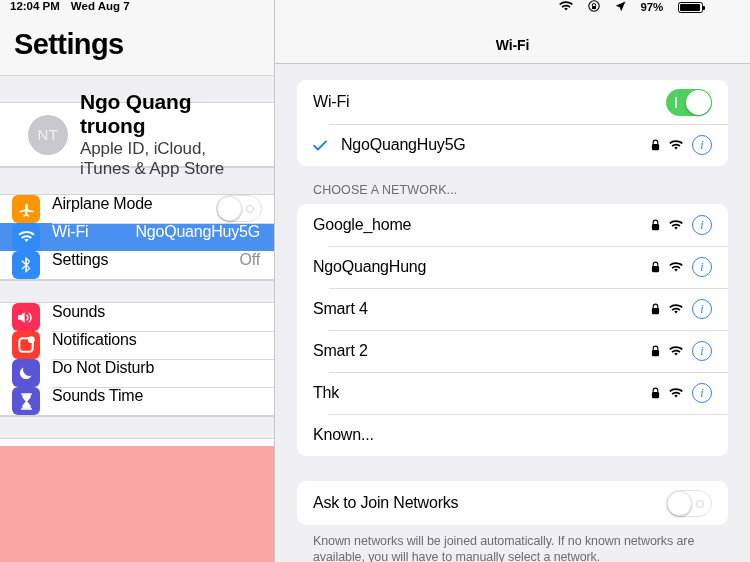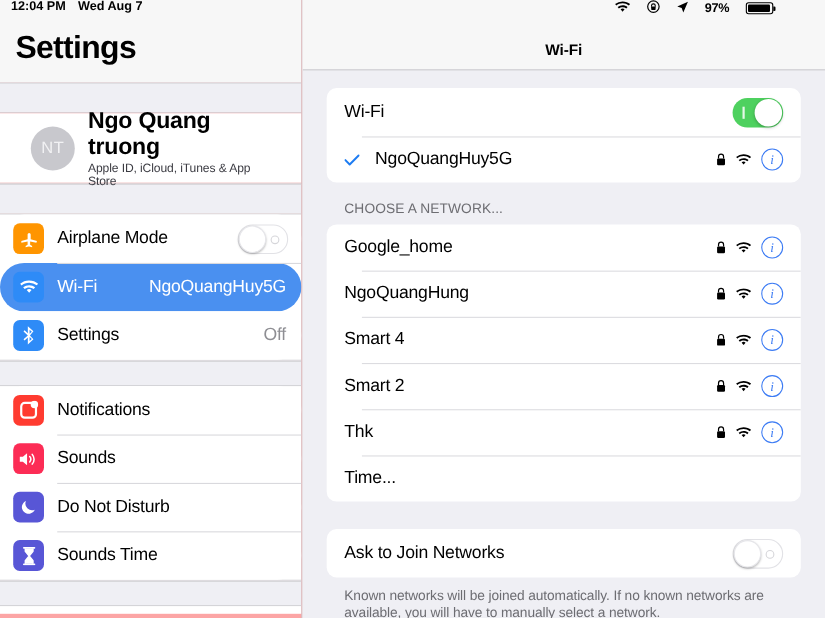--- a/index.html
+++ b/index.html
@@ -48,25 +48,25 @@
   .card { background: #ffffff; border-top: 1px solid #d4d4d8; border-bottom: 1px solid #d4d4d8; }
 
   .acct-row { display: flex; align-items: center; height: 63px; padding: 0 28px; background: #fff; }
   .avatar {
     width: 40px; height: 40px; border-radius: 50%; background: #c8c8cd;
     display: flex; align-items: center; justify-content: center;
     color: #f2f2f4; font-size: 15px; letter-spacing: 0.5px; flex: 0 0 40px;
   }
   .acct-txt { margin-left: 12px; }
   .acct-name { font-size: 21px; color: #000; letter-spacing: -0.2px; font-weight: bold; }
-  .acct-sub { font-size: 11px; color: #3c3c43; margin-top: 1px; letter-spacing: -0.1px; }
+  .acct-sub { font-size: 17px; color: #3c3c43; margin-top: 1px; letter-spacing: -0.1px; }
 
   .row {
-    display: flex; align-items: center; height: 44px; padding: 0 12px;
-    background: #fff; position: relative; border-radius: 22px;
+    display: flex; height: 28px; padding: 0 12px;
+    background: #fff; position: relative;
   }
   .row + .row::before {
     content: ""; position: absolute; left: 52px; right: 0; top: 0; height: 1px; background: #d9d9dd;
   }
   .row.sel { background: #4a90f0; }
   .row.sel + .row::before { background: transparent; }
   .ico {
     width: 28px; height: 28px; border-radius: 6px; flex: 0 0 28px;
     display: flex; align-items: center; justify-content: center;
     color: #fff; margin-right: 12px;
@@ -224,37 +224,37 @@
         <span class="row-value">Off</span>
       </div>
 
     </div>
 
     <div class="sb-gap small"></div>
 
     <div class="card">
 
       <div class="row">
+        <span class="ico" style="background:#fc2c55">
+          <svg width="18" height="15" viewBox="0 0 18 15">
+              <path d="M1 5.3h2.8L7.6 2v11L3.8 9.7H1z" fill="#fff"></path>
+              <path d="M10 5.1a3.6 3.6 0 0 1 0 4.8M12.3 3.1a6.6 6.6 0 0 1 0 8.8" fill="none" stroke="#fff" stroke-width="1.4" stroke-linecap="round"></path>
+            </svg>
+        </span>
+        <span class="row-label">Sounds</span>
+      </div>
+
+      <div class="row">
         <span class="ico" style="background:#ff3b30">
           <svg width="18" height="18" viewBox="0 0 18 18">
               <rect x="2.3" y="2.3" width="13.4" height="13.4" rx="3.2" fill="none" stroke="#fff" stroke-width="2"></rect>
               <circle cx="14.3" cy="3.7" r="3.4" fill="#fff"></circle>
             </svg>
         </span>
         <span class="row-label">Notifications</span>
-      </div>
-
-      <div class="row">
-        <span class="ico" style="background:#fc2c55">
-          <svg width="18" height="15" viewBox="0 0 18 15">
-              <path d="M1 5.3h2.8L7.6 2v11L3.8 9.7H1z" fill="#fff"></path>
-              <path d="M10 5.1a3.6 3.6 0 0 1 0 4.8M12.3 3.1a6.6 6.6 0 0 1 0 8.8" fill="none" stroke="#fff" stroke-width="1.4" stroke-linecap="round"></path>
-            </svg>
-        </span>
-        <span class="row-label">Sounds</span>
       </div>
 
       <div class="row">
         <span class="ico" style="background:#5856d6">
           <svg width="16" height="16" viewBox="0 0 16 16">
               <path d="M13.6 10.4A6.1 6.1 0 0 1 5.6 2.4a6.1 6.1 0 1 0 8 8z" fill="#fff"></path>
             </svg>
         </span>
         <span class="row-label">Do Not Disturb</span>
       </div>
@@ -404,21 +404,21 @@
             <span class="wifi">
                 <svg width="14" height="11" viewBox="0 0 14 11">
                   <path d="M7 9.6 5.2 7.5a2.8 2.8 0 0 1 3.6 0L7 9.6zM7 5.5c-1.3 0-2.5.45-3.4 1.2L2.5 5.4A7.1 7.1 0 0 1 7 3.8c1.75 0 3.35.6 4.5 1.6l-1.1 1.3A5.3 5.3 0 0 0 7 5.5zM7 1.9c-2.2 0-4.2.78-5.7 2.05L.2 2.65A10.7 10.7 0 0 1 7 .3c2.6 0 5 .9 6.8 2.35l-1.1 1.3A8.85 8.85 0 0 0 7 1.9z" fill="#000"></path>
                 </svg>
               </span>
             <span class="info">i</span>
           </span>
         </div>
 
         <div class="prow">
-          <span class="prow-label">Time...</span>
+          <span class="prow-label">Known...</span>
         </div>
 
       </div>
 
       <div class="panel" style="margin-top:25px">
         <div class="prow" style="height:44px">
           <span class="prow-label">Ask to Join Networks</span>
           <span class="tgl off">
             <span class="knob"></span>
             <span class="hole"></span>

